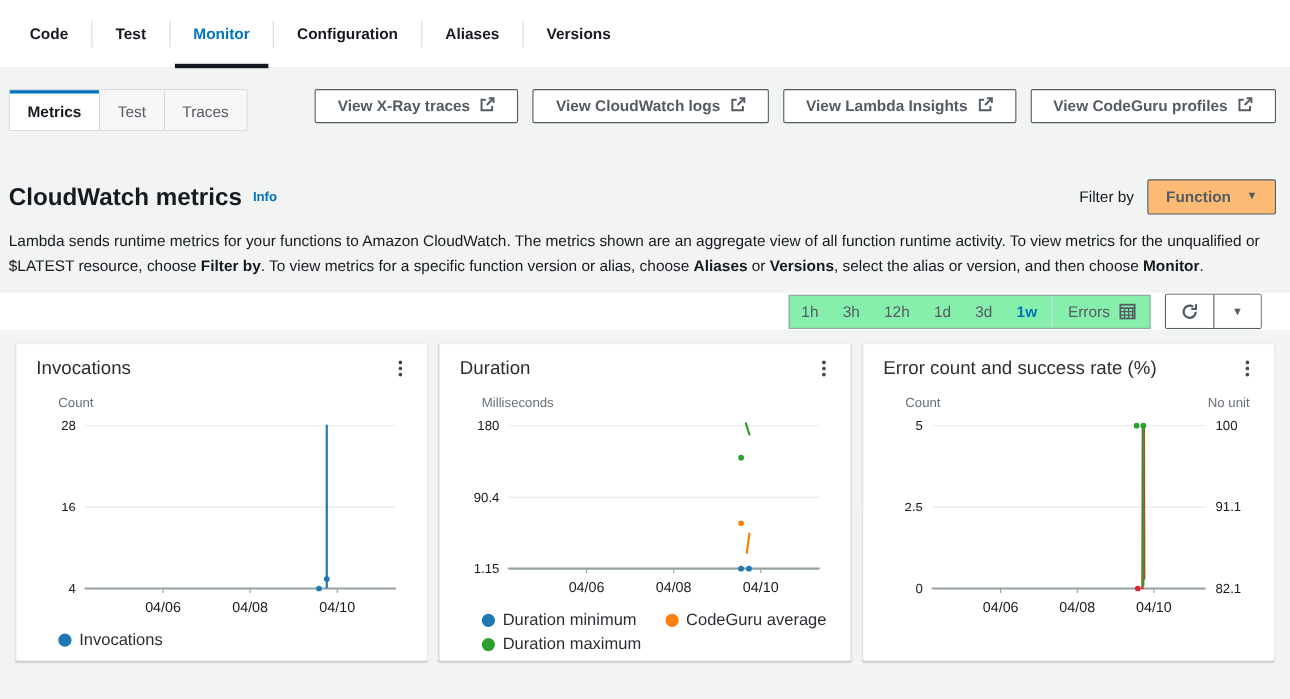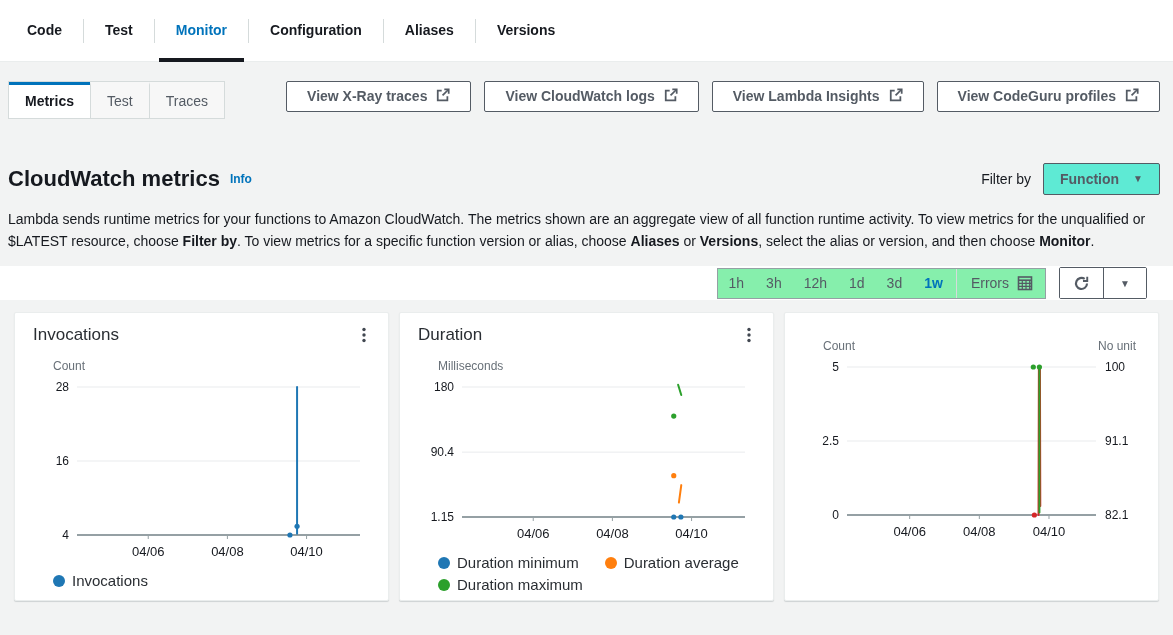--- a/index.html
+++ b/index.html
@@ -40,21 +40,21 @@
     font-family:inherit; font-size:14px; font-weight:bold; padding:5px 20px 6px; cursor:pointer; height:31px;
   }
   .btn svg { flex:0 0 auto; }
   
   .header-row { display:flex; align-items:center; margin-top:44px; }
   .page-title { font-size:22px; font-weight:bold; margin:0; color:#16191f; }
   .info-link { font-size:12px; font-weight:bold; color:#0073bb; margin-left:10px; text-decoration:none; cursor:pointer; }
   .filter-wrap { margin-left:auto; display:flex; align-items:center; gap:12px; padding-right:5px; }
   .filter-label { font-size:14px; color:#16191f; }
   .filter-btn {
-    display:flex; align-items:center; gap:14px; background:#5eead4; border:1px solid #545b64;
+    display:flex; align-items:center; gap:14px; background:#fdba74; border:1px solid #545b64;
     border-radius:2px; padding:6px 16px 7px; font-family:inherit; font-size:14px; font-weight:bold;
     color:#545b64; cursor:pointer; height:32px;text-align:right;
   }
   .caret { font-size:10px; color:#545b64; }
   
   .desc { font-size:14px; line-height:22px; margin:13px 0 0; color:#16191f; }
   
   .time-bar {
     margin:14px -8px 0; background:#fff; height:34px;
     display:flex; align-items:center; justify-content:flex-end; padding-right:26px;
@@ -270,30 +270,38 @@
             <circle cx="255.75524475524477" cy="37.07464355605256" r="2.6" fill="#2ca02c"></circle>
             <polyline points="260.1090909090909,5.819401733296054 263.2755244755245,15.995526977914448" fill="none" stroke="#2ca02c" stroke-width="2" stroke-linecap="round"></polyline>
           </svg></div>
       <div class="legend">
           <span class="legend-item">
             <span class="legend-dot" style="background: rgb(31, 119, 180);"></span>
             <span>Duration minimum</span>
           </span>
           <span class="legend-item">
             <span class="legend-dot" style="background: rgb(255, 127, 14);"></span>
-            <span>Duration average</span>
+            <span>CodeGuru average</span>
           </span>
           <span class="legend-item">
             <span class="legend-dot" style="background: rgb(44, 160, 44);"></span>
             <span>Duration maximum</span>
           </span>
         </div>
     </section>
 
     <section class="panel">
+      <div class="panel-head">
+        <h2 class="panel-title">Error count and success rate (%)</h2>
+        <span class="kebab"><svg width="4" height="16" viewBox="0 0 4 16" fill="#414750">
+              <circle cx="2" cy="2.5" r="1.7"></circle>
+              <circle cx="2" cy="8" r="1.7"></circle>
+              <circle cx="2" cy="13.5" r="1.7"></circle>
+            </svg></span>
+      </div>
       <div class="unit-row">
         <span>Count</span>
         <span>No unit</span>
       </div>
       <div class="plot"><svg width="337" height="184">
             <line x1="44" x2="293" y1="8" y2="8" stroke="#e9ebed" stroke-width="1"></line>
             <text x="36" y="12" text-anchor="end" font-size="12" fill="#16191f">5</text>
             <line x1="44" x2="293" y1="82" y2="82" stroke="#e9ebed" stroke-width="1"></line>
             <text x="36" y="86" text-anchor="end" font-size="12" fill="#16191f">2.5</text>
             <line x1="44" x2="293" y1="156" y2="156" stroke="#95a0a4" stroke-width="2"></line>

